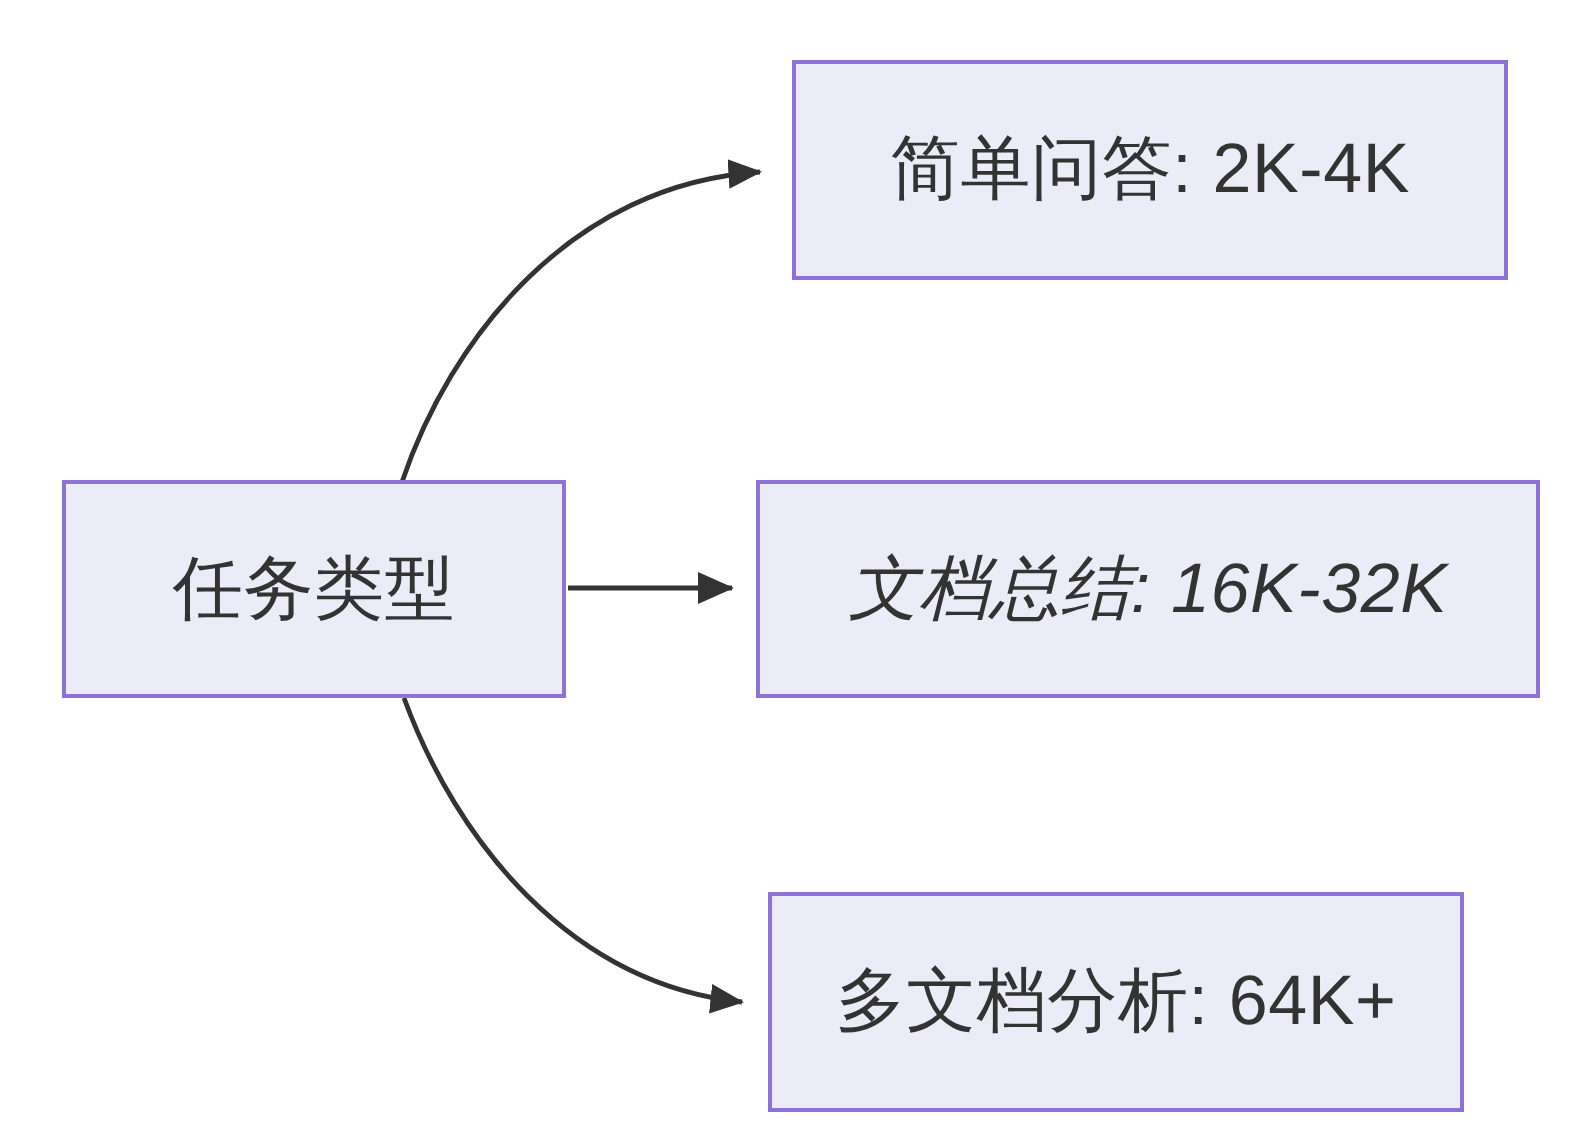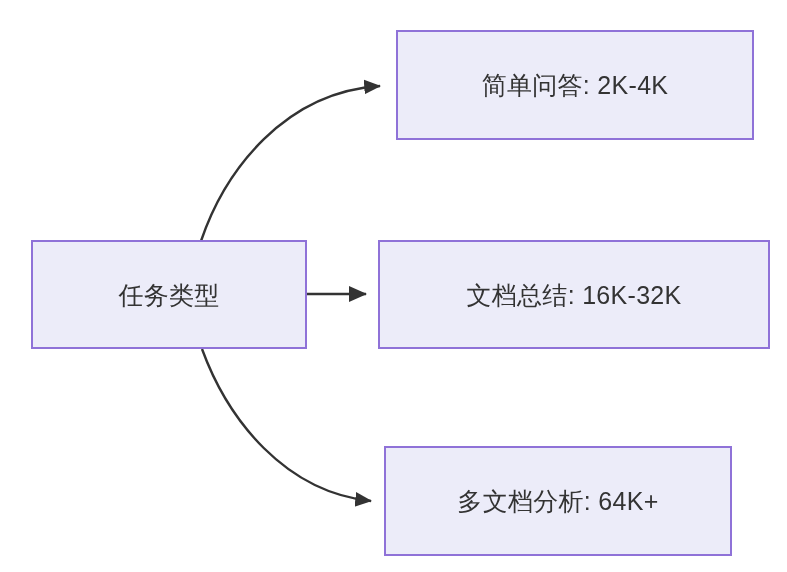--- a/index.html
+++ b/index.html
@@ -32,42 +32,43 @@
     box-sizing: border-box;
     background: #ececf9;
     border: 2px solid #8f72d8;
     display: flex;
     align-items: center;
     justify-content: center;
     text-align: center;
   }
   .node-label {
     color: #333333;
-    font-size: 25px;
+    font-size: 35px;
     line-height: 1.2;
     letter-spacing: 0.3px;
     white-space: nowrap;
   }
   #node-root {
     left: 31px;
     top: 240px;
-    width: 276px;
+    width: 252px;
     height: 109px;
   }
   #node-simple-qa {
     left: 396px;
     top: 30px;
     width: 358px;
     height: 110px;
   }
   #node-doc-summary {
     left: 378px;
     top: 240px;
     width: 392px;
     height: 109px;
+    font-style: italic;
   }
   #node-multi-doc {
     left: 384px;
     top: 446px;
     width: 348px;
     height: 110px;
   }
 </style>
 </head>
 <body>

